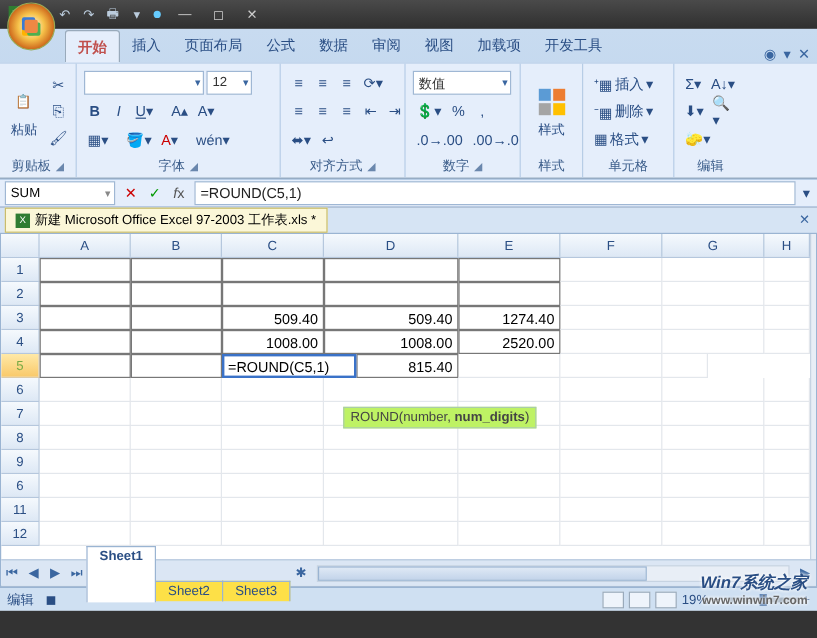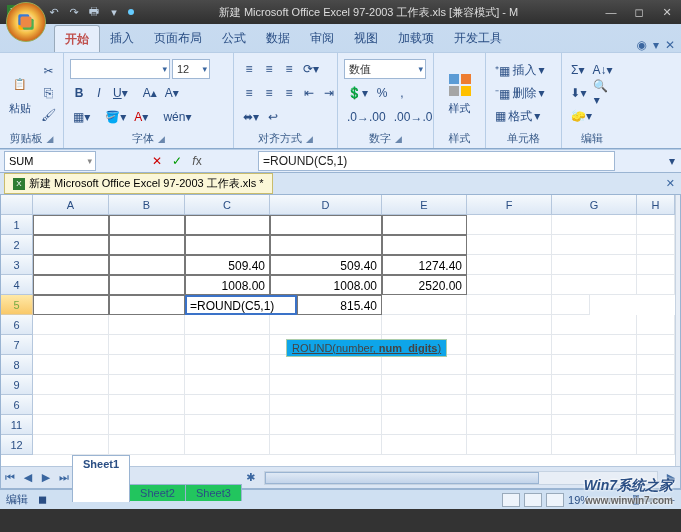--- a/index.html
+++ b/index.html
@@ -33,21 +33,21 @@
 .bigbtn { width:40px; display:flex; flex-direction:column; align-items:center; justify-content:center; gap:2px; color:#2a4e84; font-size:11px; }
 .bigbtn .ic { width:28px; height:28px; display:flex; align-items:center; justify-content:center; }
 .col { display:flex; flex-direction:column; gap:2px; justify-content:center; }
 .row { display:flex; gap:2px; align-items:center; }
 .smbtn { min-width:18px; height:20px; border:1px solid transparent; display:flex; align-items:center; justify-content:center; font-size:12px; color:#2a4e84; padding:0 2px; cursor:pointer; border-radius:2px; }
 .combo { height:20px; border:1px solid #9fb7d4; background:#fff; font-size:11px; display:flex; align-items:center; padding:0 14px 0 4px; position:relative; color:#333; }
 .combo::after{ content:"▾"; position:absolute; right:2px; color:#3a66a0; font-size:9px; }
 .sep { width:1px; background:#b7cde6; margin:2px 2px; }
 
 
-.namefx { height:24px; background:#e5eefb; border-top:1px solid #b7cde6; border-bottom:1px solid #9ab4d2; display:flex; align-items:center;gap:48px; }
+.namefx { height:24px; background:#e5eefb; border-top:1px solid #b7cde6; border-bottom:1px solid #9ab4d2; display:flex; align-items:center; }
 .namebox { width:92px; height:20px; border:1px solid #9fb7d4; background:#fff; font-size:11px; display:flex; align-items:center; padding:0 4px; margin-left:4px; position:relative; }
 .namebox::after{ content:"▾"; position:absolute; right:3px; color:#888; font-size:9px; }
 .fxbtns { display:flex; gap:2px; margin:0 4px; }
 .fxbtn { width:18px; height:18px; display:flex; align-items:center; justify-content:center; font-size:12px; color:#555; }
 .fxinput { flex:1; height:20px; border:1px solid #9fb7d4; background:#fff; font-size:12px; padding:0 4px; color:#222; display:flex; align-items:center; }
 
 
 .doctabs { height:22px; background:#d6e4f4; border-bottom:1px solid #9ab4d2; display:flex; align-items:center; font-size:11px; }
 .doctab { background:#fbf7d8; border:1px solid #c9bc6c; padding:2px 8px; margin-left:4px; display:flex; align-items:center; gap:4px; }
 .doctab .xl { width:12px; height:12px; background:#2f7d32; color:#fff; font-size:8px; display:flex; align-items:center; justify-content:center; }
@@ -61,33 +61,33 @@
 .gridbody { flex:1; overflow:hidden; position:relative; }
 .gridrows { position:absolute; inset:0; }
 .gr { display:flex; height:20px; }
 .rh { width:32px; background:linear-gradient(#f5f9fd,#dde8f5); border-right:1px solid #b5c7dd; border-bottom:1px solid #b5c7dd; text-align:center; font-size:11px; color:#2a4e84; line-height:20px; }
 .rh.active{ background:linear-gradient(#ffe9a7,#f9c96a); color:#7a4; border-color:#dca; }
 .cell { border-right:1px solid #e3e7ec; border-bottom:1px solid #e3e7ec; font-size:12px; line-height:20px; padding:0 4px; overflow:hidden; white-space:nowrap; }
 .cell.right{ text-align:right; }
 .cell.bordered{ border:1px solid #777; }
 .cell.editing{ border:2px solid #3a72c8; padding:0 3px; line-height:18px; text-align:left; position:relative; }
 .cell.marq{ outline:2px dashed #3a72c8; outline-offset:-2px; }
-.tooltip{ position:absolute; left:285px; top:124px; background:#0ea5e9; border:1px solid #aca; font-size:11px; padding:2px 5px; color:#444; white-space:nowrap; z-index:20;text-decoration:underline; }
+.tooltip{ position:absolute; left:285px; top:124px; background:#bef264; border:1px solid #aca; font-size:11px; padding:2px 5px; color:#444; white-space:nowrap; z-index:20; }
 .tooltip b{ font-weight:bold; }
 
 .scrollv{ width:16px; background:#e8eef6; border-left:1px solid #c6d3e2; }
 .scrollbar-track{ display:flex; }
 .gridmain{ flex:1; display:flex; flex-direction:column; }
 
 
 .sheettabs { height:22px; background:#dbe6f4; display:flex; align-items:center; border-top:1px solid #b5c7dd; font-size:11px; }
 .navbtn { width:18px; height:18px; display:flex; align-items:center; justify-content:center; color:#3a66a0; cursor:pointer; }
 .stab { padding:2px 10px; background:#fff; border:1px solid #9ab4d2; border-bottom:none; margin-left:-1px; color:#2a4e84; cursor:pointer; }
 .stab.active{ background:#fff; font-weight:bold; position:relative; top:1px; }
-.stab.inactive{ background:#22c55e;margin-top:30px; }
+.stab.inactive{ background:#fde047;margin-top:30px; }
 .sheettabs .hscroll{ flex:1; margin:0 4px; height:14px; background:#e8eef6; border:1px solid #c6d3e2; position:relative; }
 .sheettabs .hscroll .thumb{ position:absolute; left:0; top:0; bottom:0; width:70%; background:linear-gradient(#dfe9f5,#c3d4ea); border:1px solid #9ab4d2; }
 
 
 .status { height:20px; background:#cfe0f2; border-top:1px solid #9ab4d2; display:flex; align-items:center; font-size:11px; color:#2a4e84; padding:0 6px; gap:10px; }
 .status .zoom{ margin-left:auto; display:flex; align-items:center; gap:4px; }
 .status .vbtn{ width:18px; height:14px; border:1px solid #9ab; background:#eef4fb; }
 
 .watermark{ position:absolute; right:8px; bottom:26px; font-size:14px; color:#2a4e84; font-weight:bold; text-shadow:0 0 3px #fff,0 0 3px #fff; z-index:30; font-style:italic; }
 .watermark .sub{ display:block; font-size:10px; text-align:right; color:#666; font-style:normal; }
@@ -105,21 +105,20 @@
           <text x="3" y="11" font-size="10" fill="#fff">X</text>
         </svg>
       </span>
     <span class="qicon">💾</span>
     <span class="qicon">↶</span>
     <span class="qicon">↷</span>
     <span class="qicon">🖶</span>
     <span class="qicon">▾</span>
   </div>
   <span class="dot"></span>
-  <span class="ttext">新建 Microsoft Office Excel 97-2003 工作表.xls  [兼容模式] - M</span>
   <div class="wbtns">
     <span class="wbtn">—</span>
     <span class="wbtn">◻</span>
     <span class="wbtn">✕</span>
   </div>
 </div>
 
 <div class="ribbonwrap">
   <div class="office-btn">
       <div class="inner"></div>

